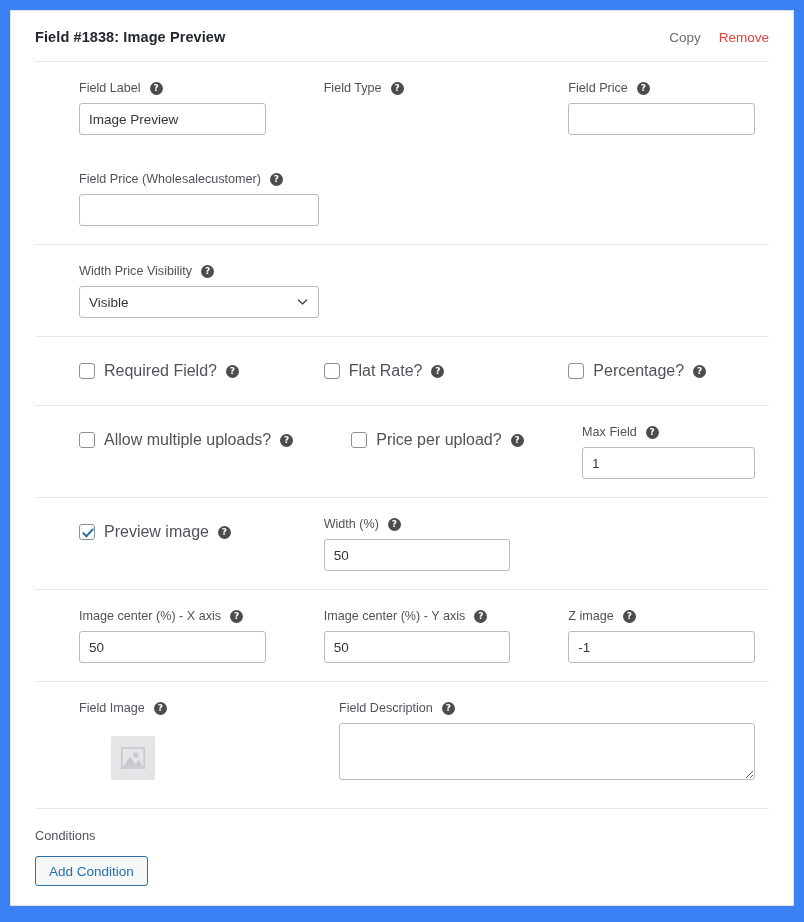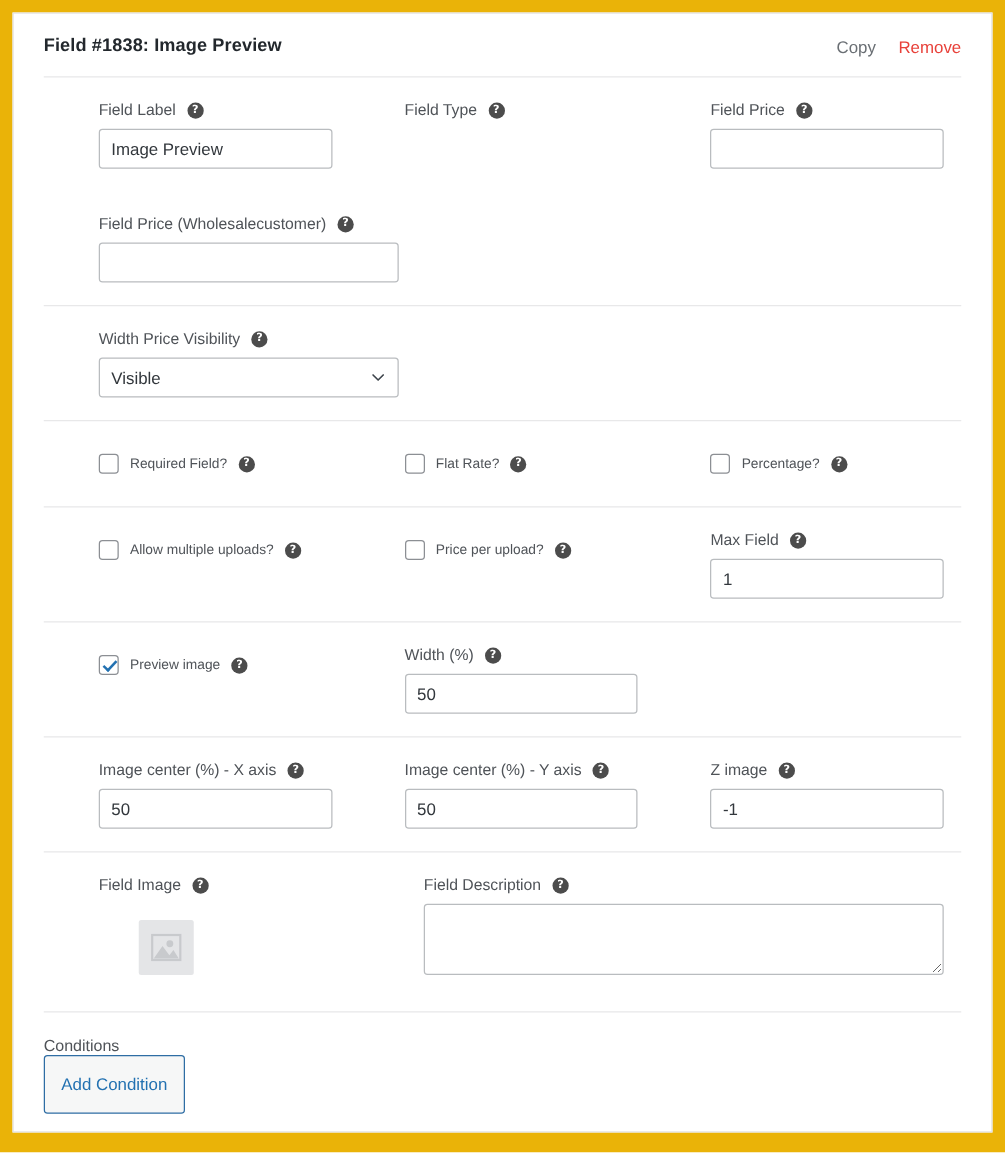--- a/index.html
+++ b/index.html
@@ -9,21 +9,21 @@
     width: 804px;
     height: 922px;
     background: #ffffff;
     font-family: "Liberation Sans", sans-serif;
     -webkit-font-smoothing: antialiased;
   }
 
   .page {
     width: 804px;
     height: 922px;
-    background: #eab308;
+    background: #3b82f6;
     padding: 10px 10px 14px 10px;
   }
 
   .field-card {
     border: 1px solid #e3e3e4;
     background: #ffffff;
     width: 784px;
     height: 896px;
     position: relative;
   }
@@ -172,21 +172,21 @@
     position: absolute;
     left: 4.6px;
     top: 1.1px;
     width: 4px;
     height: 9px;
     border: solid #2271b1;
     border-width: 0 2px 2px 0;
     transform: rotate(43deg);
   }
   .cbx-label {
-    font-size: 11px;
+    font-size: 16px;
     color: #4f5358;
     white-space: nowrap;
   }
 
   
   .textarea-input {
     width: 100%;
     height: 57px;
     border: 1px solid #b9bcbf;
     border-radius: 3px;
@@ -216,22 +216,23 @@
   
   .conditions-label {
     font-size: 12.8px;
     color: #4f5358;
     padding-top: 19px;
   }
   .btn-secondary {
     display: inline-flex;
     align-items: center;
     justify-content: center;
-    height: 47px;
+    height: 30px;
     padding: 0 13px;
+    margin-top: 13px;
     border: 1px solid #2e6da4;
     border-radius: 3px;
     background: #f6f7f7;
     color: #2271b1;
     font-size: 13.5px;
     font-family: "Liberation Sans", sans-serif;
     cursor: pointer;
     white-space: nowrap;
   }
 </style>

